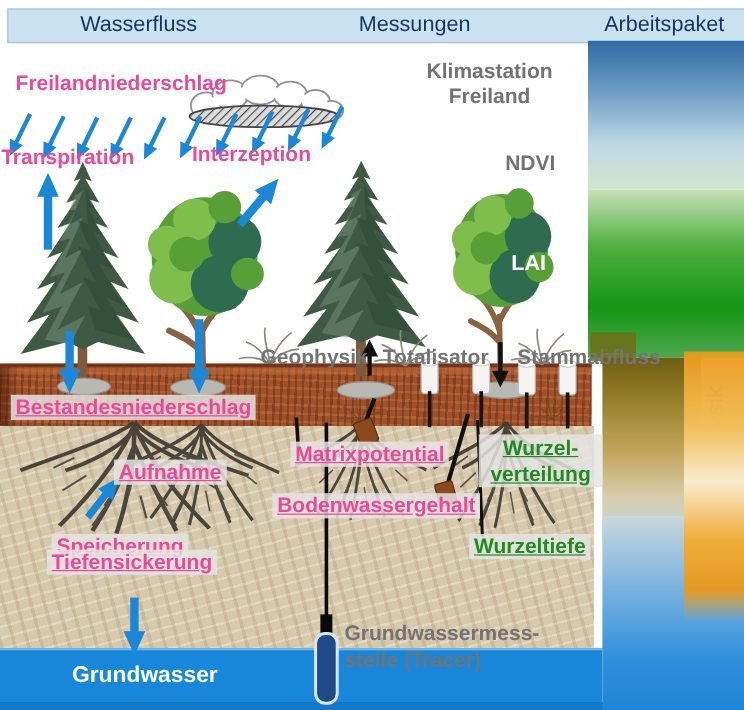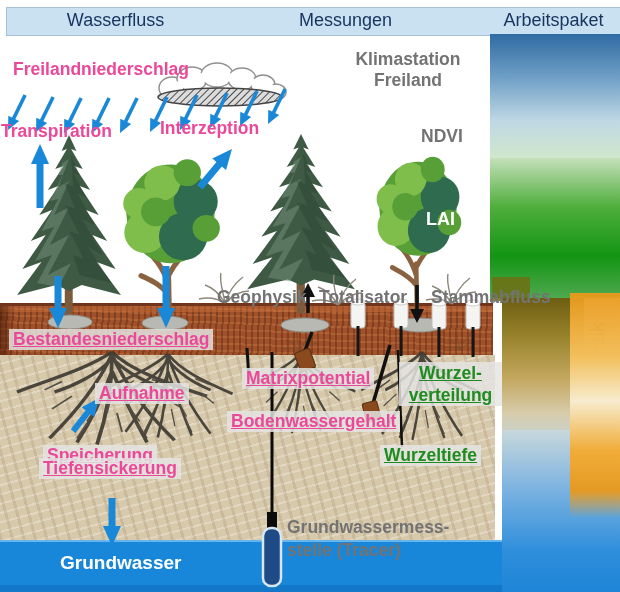--- a/index.html
+++ b/index.html
@@ -272,21 +272,21 @@
   <div class="lbl white" style="left:426px;top:209px;font-size:18px;">LAI</div>
   <div class="lbl dark" style="left:217px;top:287px;">Geophysik</div>
   <div class="lbl dark" style="left:319px;top:287px;">Totalisator</div>
   <div class="lbl dark" style="left:431px;top:287px;">Stammabfluss</div>
   <div class="lbl blue bg" style="left:242px;top:368px;">Matrixpotential</div>
   <div class="lbl green bg" id="lbl-wurzelverteilung" style="left:399px;top:362px;width:95px;">
     <span>Wurzel-</span><br>
     <span>verteilung</span>
   </div>
   <div class="lbl blue bg" style="left:227px;top:411px;">Bodenwassergehalt</div>
-  <div class="lbl green bg" style="left:380px;top:445px;">Wurzeltiefe</div>
+  <div class="lbl green bg" style="left:391px;top:445px;">Wurzeltiefe</div>
   <div class="lbl dark" id="lbl-gwmess" style="left:287px;top:516px;">
     <span>Grundwassermess-</span><br>
     <span>stelle (Tracer)</span>
   </div>
 
   <div class="wplbl twoline" style="left:492px;top:60px;width:126px;">
     <span>Fern-</span><br>
     <span>erkundung</span>
   </div>
   <div class="wplbl" style="left:492px;top:207px;width:126px;">Wald</div>

